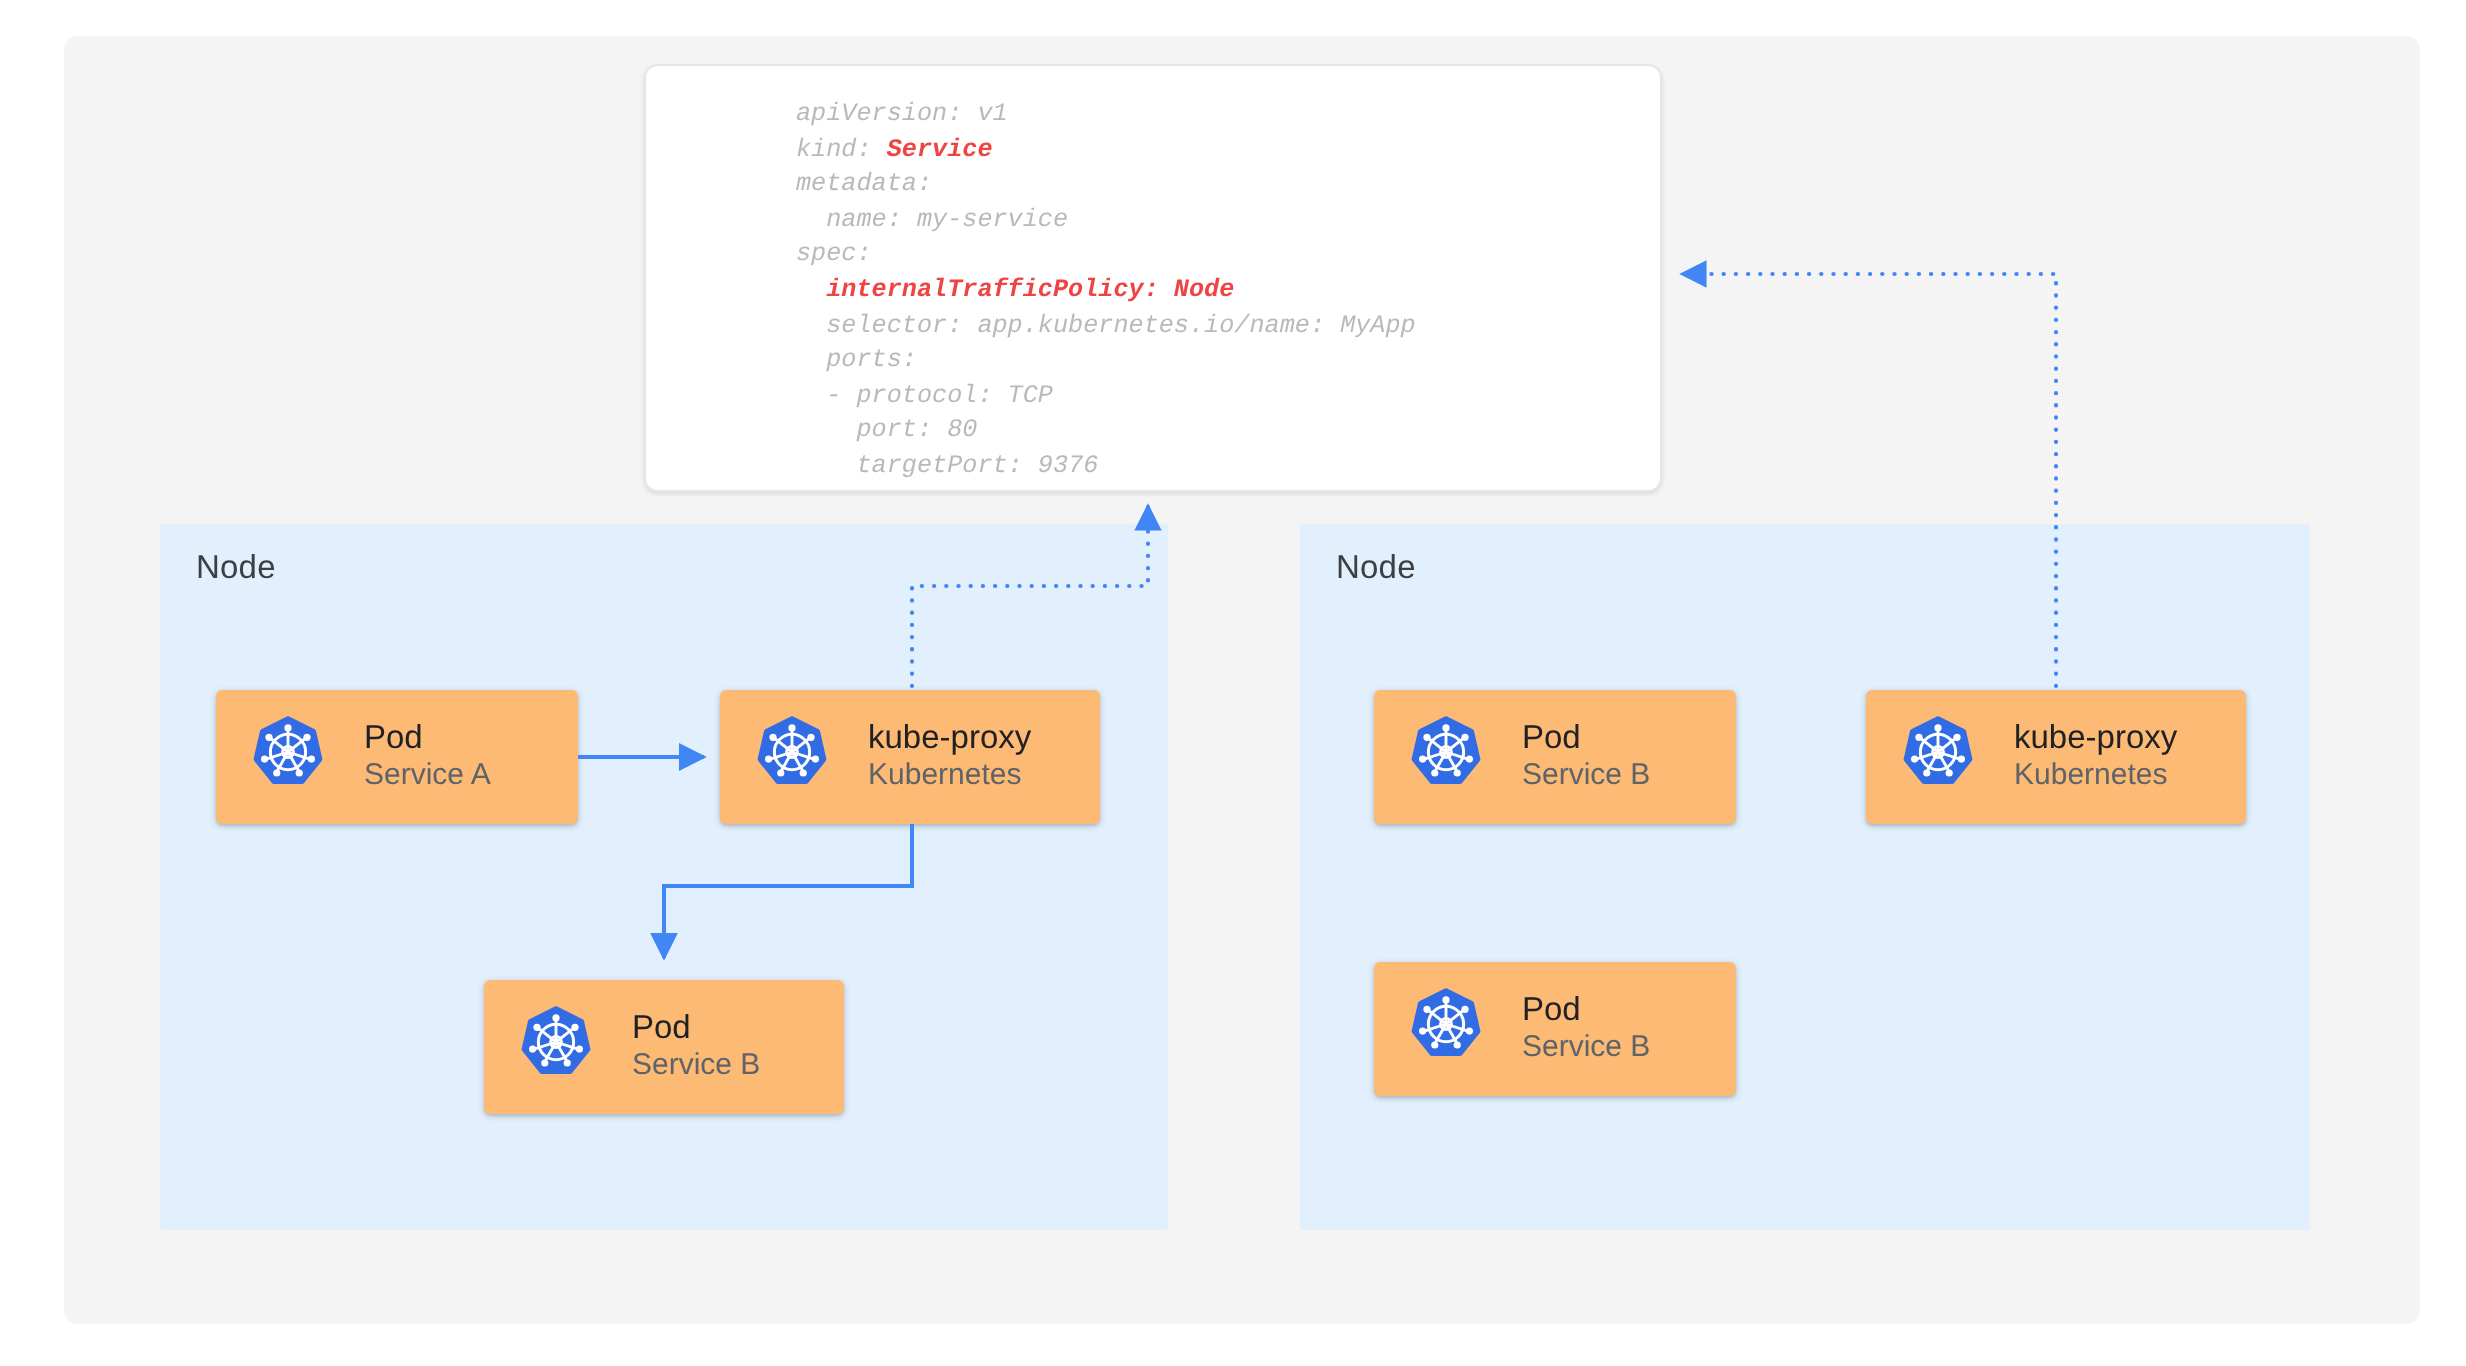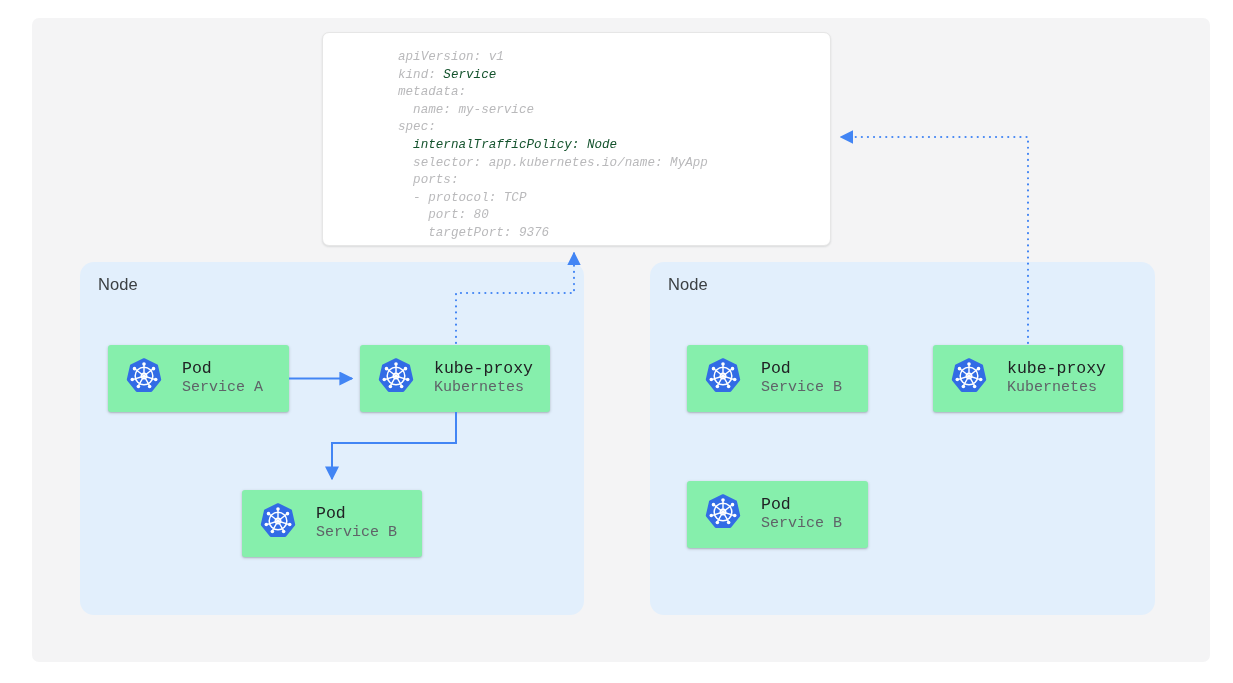--- a/index.html
+++ b/index.html
@@ -19,41 +19,40 @@
     position: absolute;
     left: 32px; top: 18px;
     width: 1178px; height: 644px;
     background: #f4f4f5;
     border-radius: 7px;
   }
   
   .node-panel {
     position: absolute;
     background: #e2effc;
-    border-radius: 14px;
+    border-radius: 1px;
   }
   #node-left  { left: 80px;  top: 262px; width: 504px; height: 353px; }
   #node-right { left: 650px; top: 262px; width: 505px; height: 353px; }
   .node-label {
     position: absolute;
     left: 18px; top: 13px;
     font-size: 16.5px;
     color: #3c4043;
     letter-spacing: .1px;
   }
   
   .card {
     position: absolute;
-    background: #86efac;
+    background: #fdba74;
     border-radius: 3px;
     box-shadow: 0 1px 3px rgba(60,64,67,0.28), 0 1px 1px rgba(60,64,67,0.10);
     display: flex;
     align-items: center;
     box-sizing: border-box;
-    font-family: Liberation Mono, monospace;
   }
   .card .logo { flex: 0 0 auto; margin-left: 18px; }
   .card .labels {
     display: flex; flex-direction: column;
     justify-content: center;
     margin-left: 20px;
     line-height: 1.22;
   }
   .card .title    { font-size: 16.5px; color: #202124; }
   .card .subtitle { font-size: 15px;   color: #5f6368; margin-top: 0; }
@@ -73,21 +72,21 @@
   #yaml-code {
     position: absolute;
     left: 75px; top: 16px;
     font-family: "Liberation Mono", "DejaVu Sans Mono", monospace;
     font-size: 12.6px;
     font-style: italic;
     line-height: 17.6px;
     color: #b9b9bb;
     white-space: pre;
   }
-  #yaml-code .b { font-weight: normal; color: #14532d; }
+  #yaml-code .b { font-weight: bold; color: #ef4444; }
 
   
   #connectors {
     position: absolute; left: 0; top: 0;
     width: 1233px; height: 683px;
     pointer-events: none;
   }
 </style>
 </head>
 <body>

